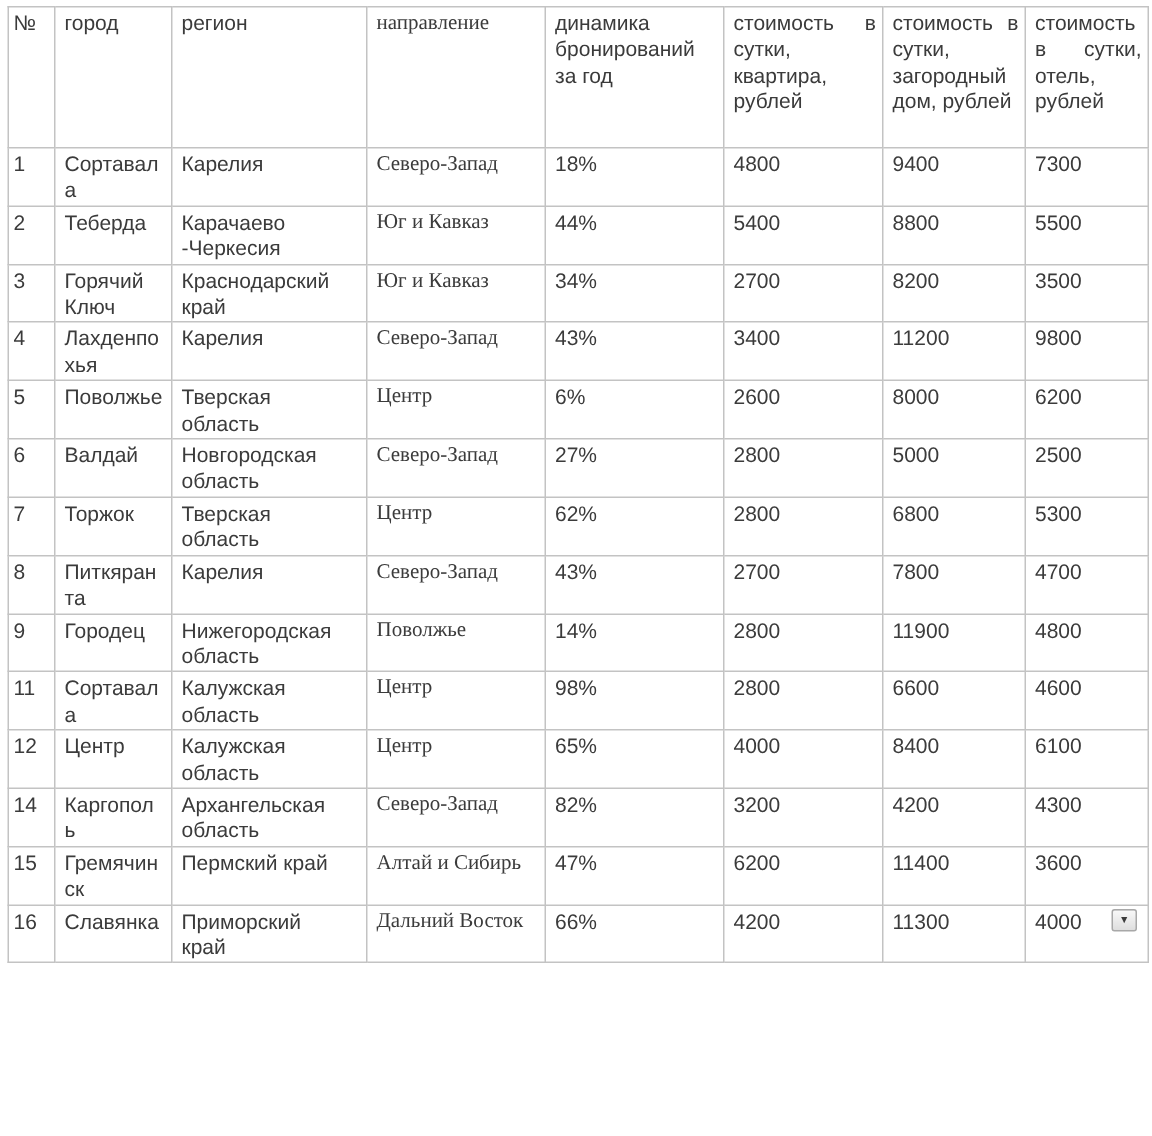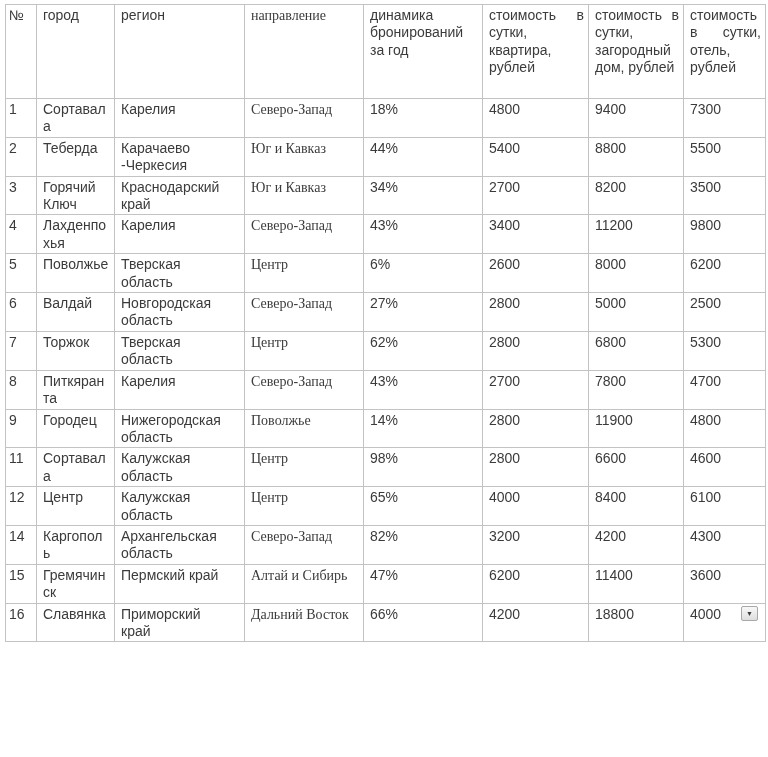--- a/index.html
+++ b/index.html
@@ -236,19 +236,19 @@
     <td>3600</td>
   </tr>
 
   <tr>
     <td>16</td>
     <td>Славянка</td>
     <td>Приморский край</td>
     <td>Дальний Восток</td>
     <td>66%</td>
     <td>4200</td>
-    <td>18800</td>
+    <td>11300</td>
     <td>4000<span class="dropdown-btn">▼</span></td>
   </tr>
 
 </tbody>
   </table>
 </div>
 
 </body></html>

